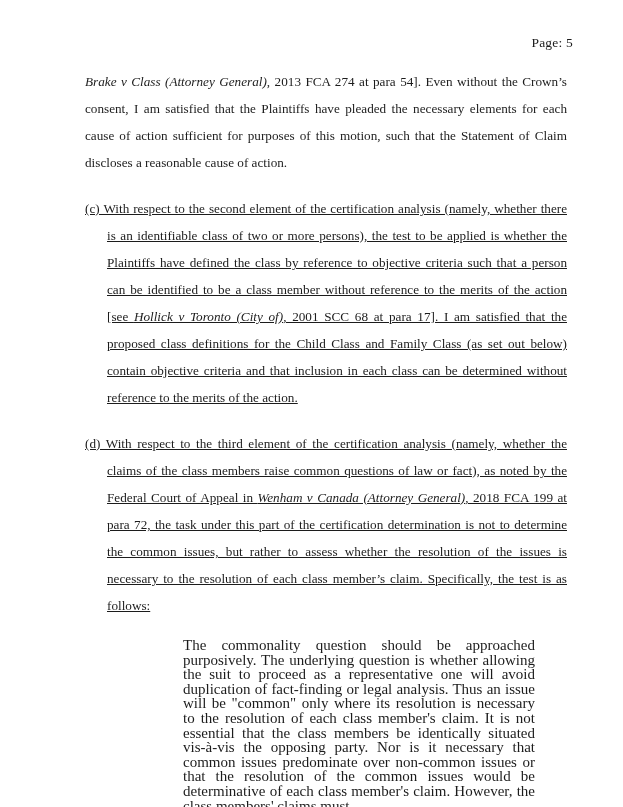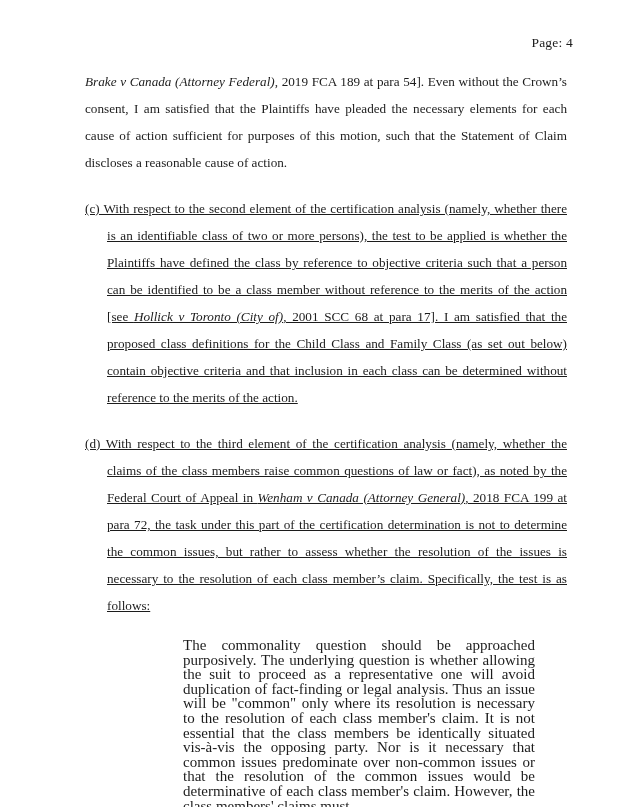--- a/index.html
+++ b/index.html
@@ -47,25 +47,25 @@
     font-size: 15px;
     line-height: 14.6px;
     text-align: justify;
   }
 </style>
 </head>
 <body>
 
 <div class="page">
 
-  <div class="page-number">Page: 4</div>
+  <div class="page-number">Page: 5</div>
 
   <div class="content">
 
-    <p class="para"><span style="font-style: italic;">Brake v Canada (Attorney Federal)</span><span>, 2019 FCA 189 at para 54]. Even without the Crown’s consent, I am satisfied that the Plaintiffs have pleaded the necessary elements for each cause of action sufficient for purposes of this motion, such that the Statement of Claim discloses a reasonable cause of action.</span></p>
+    <p class="para"><span style="font-style: italic;">Brake v Class (Attorney General)</span><span>, 2013 FCA 274 at para 54]. Even without the Crown’s consent, I am satisfied that the Plaintiffs have pleaded the necessary elements for each cause of action sufficient for purposes of this motion, such that the Statement of Claim discloses a reasonable cause of action.</span></p>
 
     <p class="para hanging"><span>(c) With respect to the second element of the certification analysis (namely, whether there is an identifiable class of two or more persons), the test to be applied is whether the Plaintiffs have defined the class by reference to objective criteria such that a person can be identified to be a class member without reference to the merits of the action [see </span><span style="font-style: italic;">Hollick v Toronto (City of)</span><span>, 2001 SCC 68 at para 17]. I am satisfied that the proposed class definitions for the Child Class and Family Class (as set out below) contain objective criteria and that inclusion in each class can be determined without reference to the merits of the action.</span></p>
 
     <p class="para hanging"><span>(d) With respect to the third element of the certification analysis (namely, whether the claims of the class members raise common questions of law or fact), as noted by the Federal Court of Appeal in </span><span style="font-style: italic;">Wenham v Canada (Attorney General)</span><span>, 2018 FCA 199 at para 72, the task under this part of the certification determination is not to determine the common issues, but rather to assess whether the resolution of the issues is necessary to the resolution of each class member’s claim. Specifically, the test is as follows:</span></p>
 
     <div class="blockquote">The commonality question should be approached purposively. The underlying question is whether allowing the suit to proceed as a representative one will avoid duplication of fact-finding or legal analysis. Thus an issue will be "common" only where its resolution is necessary to the resolution of each class member's claim. It is not essential that the class members be identically situated vis-à-vis the opposing party. Nor is it necessary that common issues predominate over non-common issues or that the resolution of the common issues would be determinative of each class member's claim. However, the class members' claims must</div>
 
   </div>
 </div>
 

